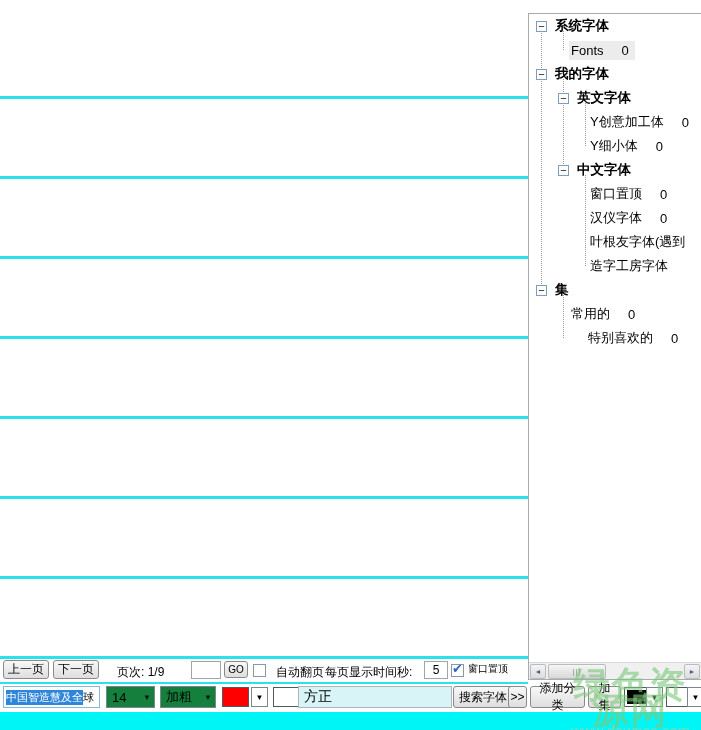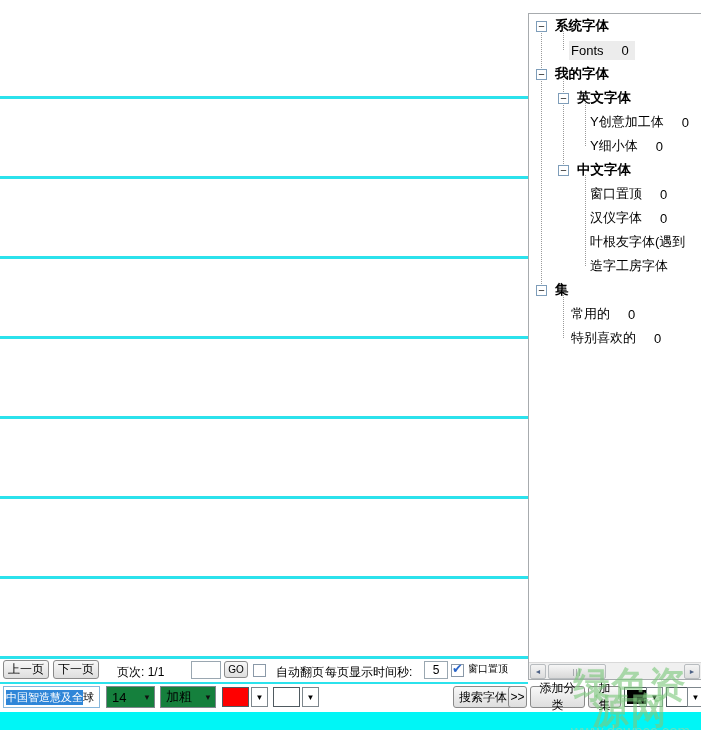--- a/index.html
+++ b/index.html
@@ -183,41 +183,41 @@
         <span class="nodebody">
           <span class="tlabel">集</span>
         </span>
       </div>
       <div class="tree-row level1 leaf" style="top: 288px;">
         <span class="nodebody">
           <span class="tlabel">常用的</span>
           <span class="count">0</span>
         </span>
       </div>
-      <div class="tree-row level1 leaf" style="top: 312px;">
+      <div class="tree-row level1 leaf" style="top: 312px; justify-content: center;">
         <span class="nodebody">
           <span class="tlabel">特别喜欢的</span>
           <span class="count">0</span>
         </span>
       </div>
     </div>
   <div id="tree-hscroll">
     <div class="sb-btn">◄</div>
     <div class="sb-thumb">|||</div>
     <div class="sb-btn right">►</div>
   </div>
 </div>
 
 <div class="sep1"></div>
 <div class="sep2"></div>
 
 <div id="pager">
   <button class="btn" style="left:3px; width:46px;">上一页</button>
   <button class="btn" style="left:53px; width:46px;">下一页</button>
-  <span class="txt" style="left:117px;">页次: 1/1</span>
+  <span class="txt" style="left:117px;">页次: 1/9</span>
   <input class="tinput" style="left: 191px; width: 30px; top: 1px;" value="">
   <button class="btn" style="left:224px; width:24px; height:17px; top:1px; font-size:10px;">GO</button>
   <span class="cbx" style="left:253px;"></span>
   <span class="txt" style="left:276px;">自动翻页</span>
   <span class="txt" style="left:325px;">每页显示时间秒:</span>
   <input class="tinput" style="left: 424px; width: 24px; top: 1px; text-align: center;" value="5">
   <span class="cbx" style="left:451px;">
       <span class="mark">✔</span>
     </span>
   <span class="txt" style="left:468px; font-size:10px; top:2px;">窗口置顶</span>
@@ -234,20 +234,21 @@
     </div>
   <div class="combo" style="left:160px; width:56px;">
       <span>加粗</span>
       <span class="arrow">▼</span>
     </div>
   <div class="swatch" style="left:222px; background:#ff0000;"></div>
   <div class="swatch-arrow" style="left:251px;">▼</div>
   <div class="swatch" style="left:273px; background:#ffffff;"></div>
 
   <div class="swatch-arrow" style="left:270px; top:2px; left:302px; display:flex;">▼</div>
+  <input id="fontname-input" value="方正" style="">
   <button class="btn btn2" style="left:453px; width:60px;">搜索字体</button>
   <button class="btn btn2" style="left:508px; width:19px;">&gt;&gt;</button>
   <button class="btn btn2" style="left:530px; width:55px;">添加分类</button>
   <button class="btn btn2" style="left:588px; width:33px;">加集</button>
   <div class="swatch" style="left:624px; background:#000000; box-shadow:inset 0 0 0 2px #fff;"></div>
   <div class="swatch-arrow" style="left:646px;">▼</div>
   <div class="swatch" style="left:666px; background:#ffffff;"></div>
   <div class="swatch-arrow" style="left:687px;">▼</div>
 </div>
 

